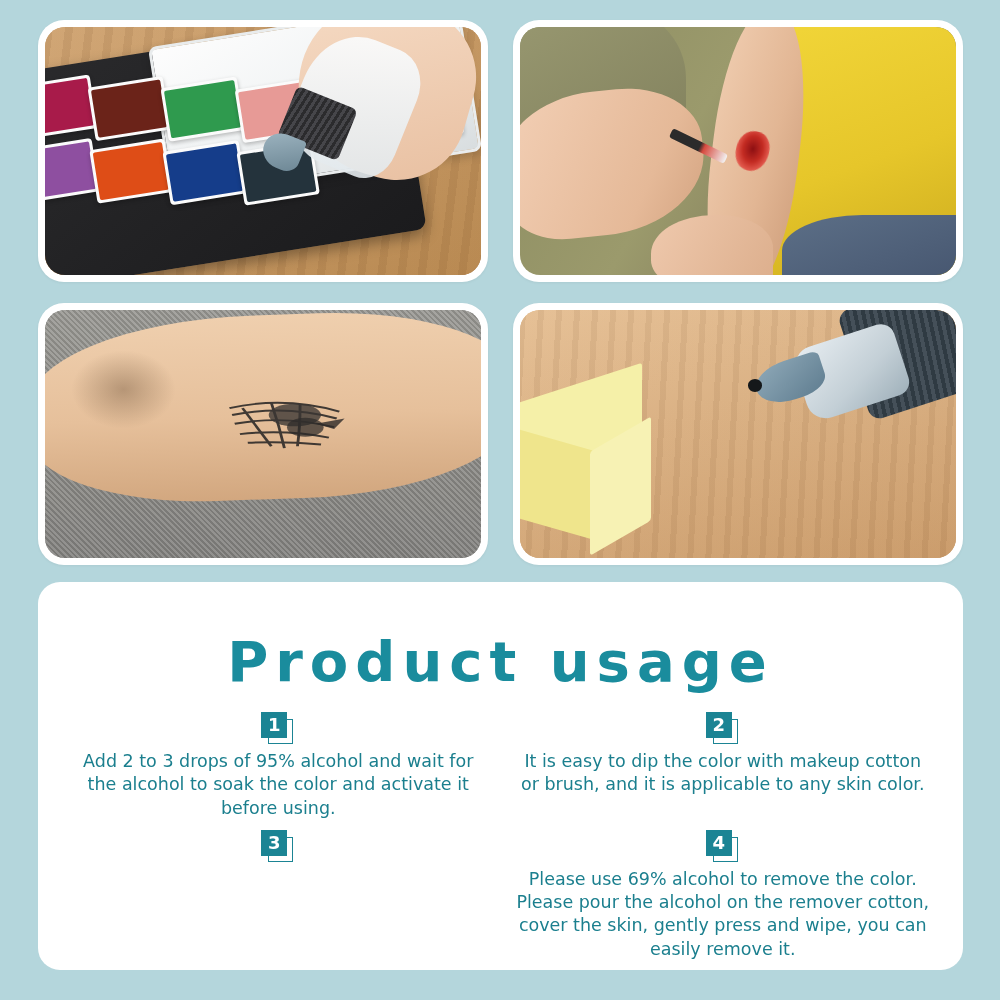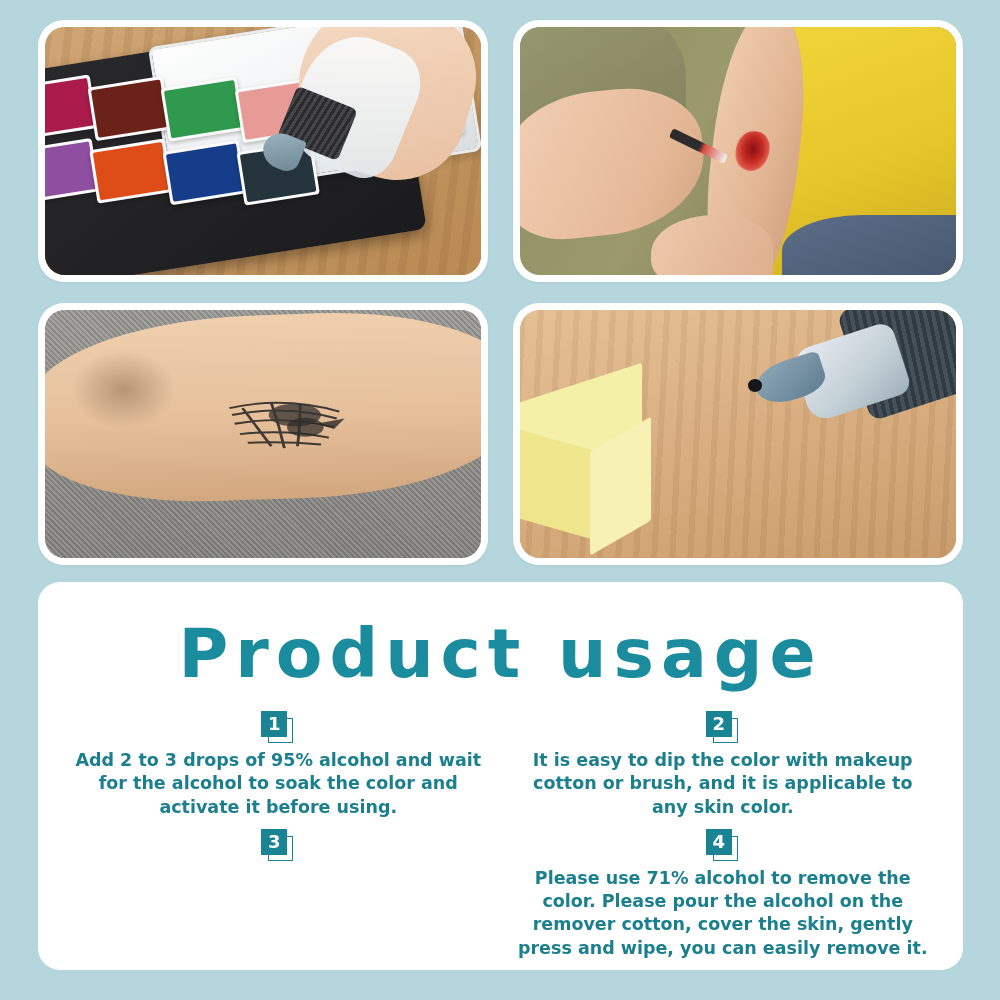--- a/index.html
+++ b/index.html
@@ -228,22 +228,22 @@
     left: 38px;
     top: 582px;
     width: 925px;
     height: 388px;
     background: #ffffff;
     border-radius: 22px;
   }
 
   .usage-title {
     text-align: center;
-    margin-top: 32px;
-    font-size: 68px;
+    margin-top: 47px;
+    font-size: 56px;
     font-weight: 700;
     letter-spacing: 7px;
     color: #1a8c9d;
     font-family: "DejaVu Sans", sans-serif;
   }
 
   .steps {
     margin-top: 18px;
     padding: 0 26px;
     display: grid;
@@ -278,21 +278,21 @@
     font-weight: 700;
     line-height: 26px;
     text-align: center;
     font-family: "DejaVu Sans", sans-serif;
   }
 
   .step-text {
     color: #1b7f8e;
     font-size: 17.5px;
     line-height: 1.33;
-    font-weight: 700;
+    font-weight: 400;
     font-family: "DejaVu Sans", sans-serif;
     padding: 0 6px;
   }
 
   .step-1 .step-text, .step-3 .step-text { max-width: 440px; margin: 0 auto; }
   .step-2 .step-text, .step-4 .step-text { max-width: 430px; margin: 0 auto; }
 </style>
 </head>
 <body>
 
@@ -420,17 +420,17 @@
         <div class="badge-outline"></div>
         <div class="badge-fill">3</div>
       </div>
     </div>
 
     <div class="step step-4">
       <div class="badge-wrap">
         <div class="badge-outline"></div>
         <div class="badge-fill">4</div>
       </div>
-      <div class="step-text">Please use 71% alcohol to remove the color. Please pour the alcohol on the remover cotton, cover the skin, gently press and wipe, you can easily remove it.</div>
+      <div class="step-text">Please use 69% alcohol to remove the color. Please pour the alcohol on the remover cotton, cover the skin, gently press and wipe, you can easily remove it.</div>
     </div>
 
   </div>
 </div>
 
 </body></html>

